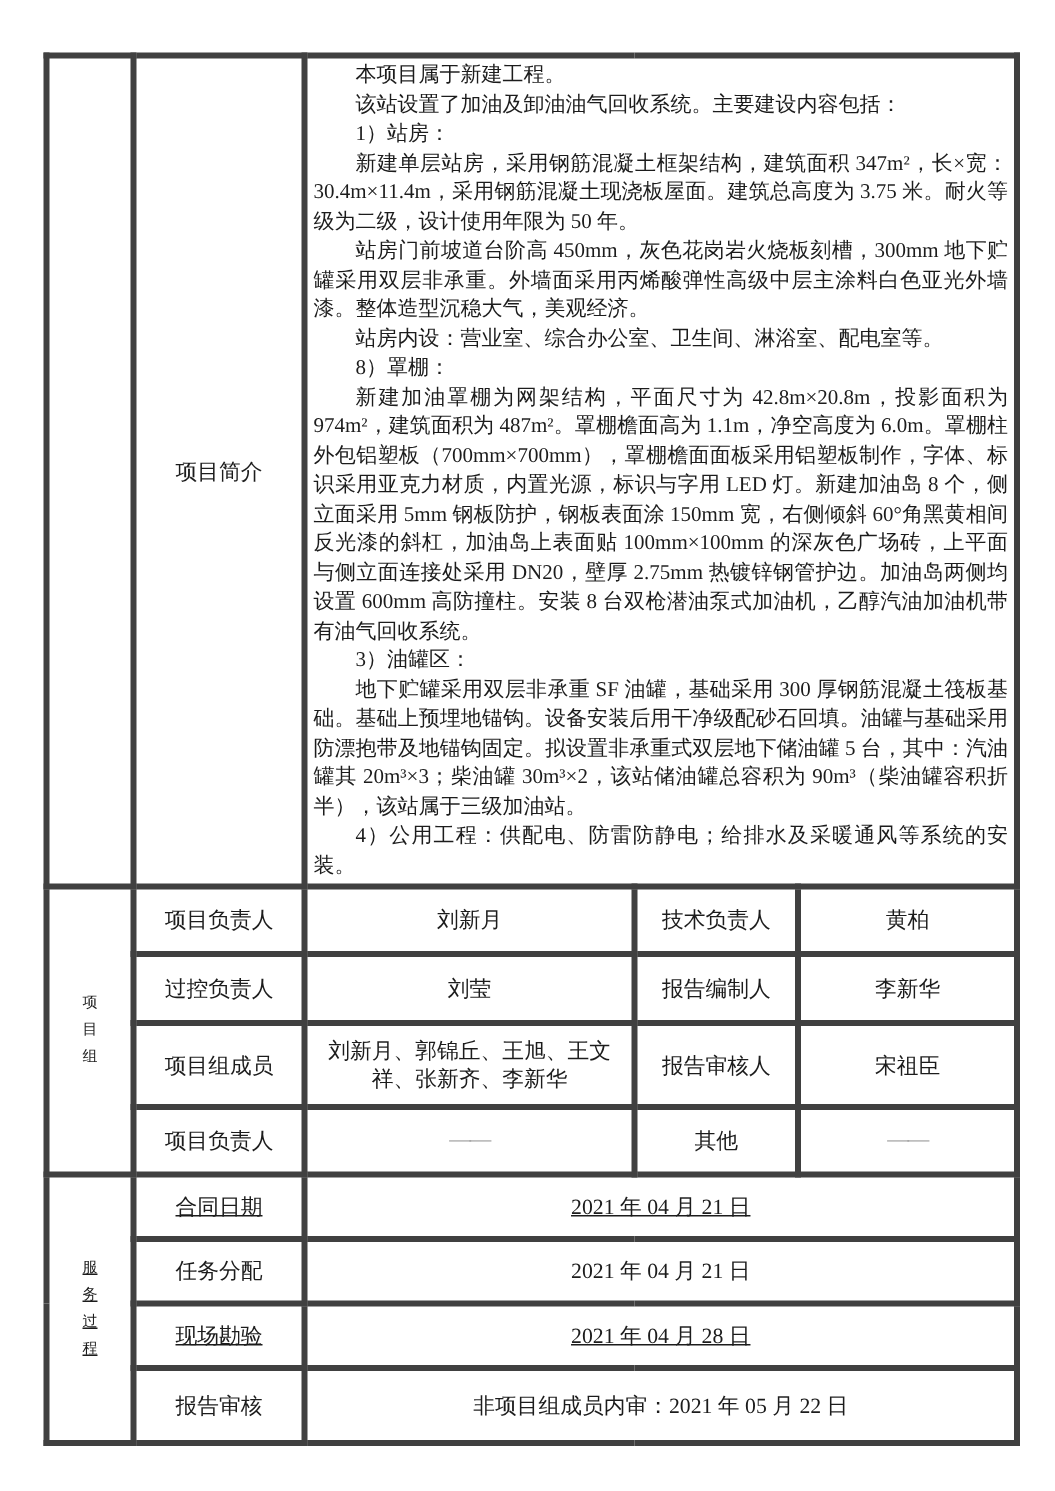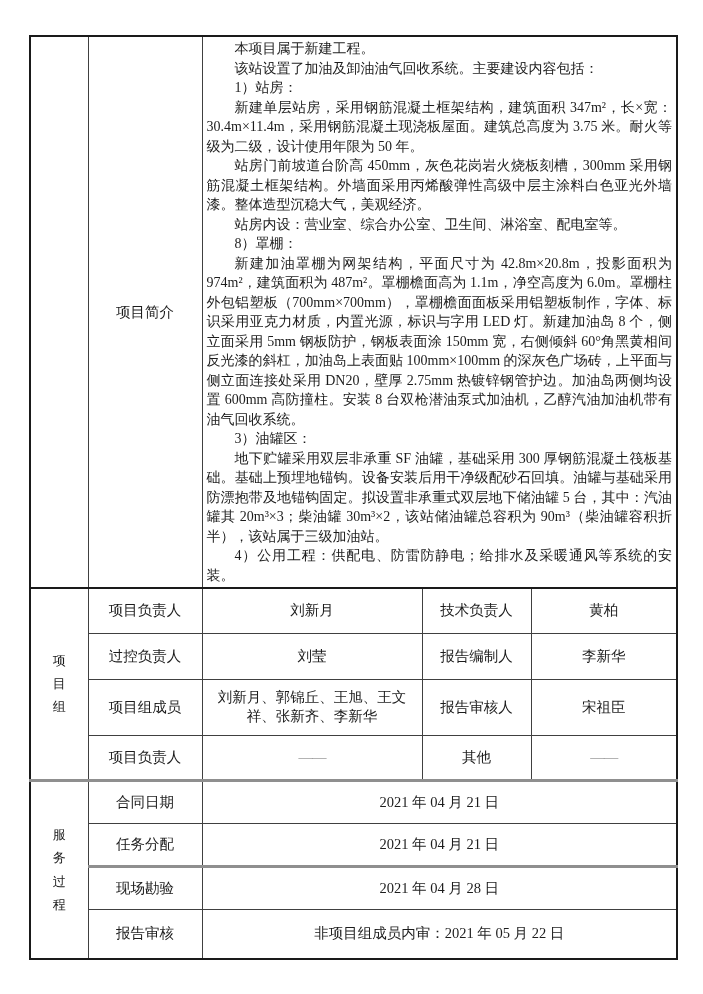--- a/index.html
+++ b/index.html
@@ -16,55 +16,55 @@
   }
   table.doc {
     position: absolute;
     left: 29px;
     top: 35px;
     width: 647px;
     border-collapse: collapse;
     table-layout: fixed;
   }
   table.doc td {
-    border: 1px solid #404040;
+    border: 4px solid #404040;
     vertical-align: middle;
     text-align: center;
     font-size: 14.5px;
     padding: 2px 4px;
     overflow: hidden;
   }
   
   table.doc { border: 2px solid #1a1a1a; }
 
   
   tr.team-first > td { border-top: 2px solid #1a1a1a; }
 
   
-  tr.sep > td { border-top: 3px solid #8f8f8f; }
+  tr.sep > td { border-top: 3px solid #8f8f8f; text-decoration: underline; }
 
   td.brief-cell {
     vertical-align: top;
     text-align: justify;
     padding: 5px 9px 4px 9px;
   }
   td.brief-cell p {
     margin: 0;
     text-indent: 2em;
     font-size: 14px;
     line-height: 19.5px;
     text-align: justify;
   }
   .vlabel {
     display: block;
     width: 16px;
     margin: 0 auto;
     word-break: break-all;
     line-height: 1.8;
-    font-size: 13px;
+    font-size: 10px;
   }
   td.muted { color: #9a9a9a; letter-spacing: -1px; }
   td.left-val {
     text-align: left;
     padding-left: 13px;
   }
 </style>
 </head>
 <body>
 
@@ -79,21 +79,21 @@
 
   <tbody>
       <tr style="height:540px">
     <td></td>
     <td>项目简介</td>
     <td colspan="3" class="brief-cell">
       <p>本项目属于新建工程。</p>
       <p>该站设置了加油及卸油油气回收系统。主要建设内容包括：</p>
       <p>1）站房：</p>
       <p>新建单层站房，采用钢筋混凝土框架结构，建筑面积 347m²，长×宽：30.4m×11.4m，采用钢筋混凝土现浇板屋面。建筑总高度为 3.75 米。耐火等级为二级，设计使用年限为 50 年。</p>
-      <p>站房门前坡道台阶高 450mm，灰色花岗岩火烧板刻槽，300mm 采用钢筋混凝土框架结构。外墙面采用丙烯酸弹性高级中层主涂料白色亚光外墙漆。整体造型沉稳大气，美观经济。</p>
+      <p>站房门前坡道台阶高 450mm，灰色花岗岩火烧板刻槽，300mm 地下贮罐采用双层非承重。外墙面采用丙烯酸弹性高级中层主涂料白色亚光外墙漆。整体造型沉稳大气，美观经济。</p>
       <p>站房内设：营业室、综合办公室、卫生间、淋浴室、配电室等。</p>
       <p>8）罩棚：</p>
       <p>新建加油罩棚为网架结构，平面尺寸为 42.8m×20.8m，投影面积为 974m²，建筑面积为 487m²。罩棚檐面高为 1.1m，净空高度为 6.0m。罩棚柱外包铝塑板（700mm×700mm），罩棚檐面面板采用铝塑板制作，字体、标识采用亚克力材质，内置光源，标识与字用 LED 灯。新建加油岛 8 个，侧立面采用 5mm 钢板防护，钢板表面涂 150mm 宽，右侧倾斜 60°角黑黄相间反光漆的斜杠，加油岛上表面贴 100mm×100mm 的深灰色广场砖，上平面与侧立面连接处采用 DN20，壁厚 2.75mm 热镀锌钢管护边。加油岛两侧均设置 600mm 高防撞柱。安装 8 台双枪潜油泵式加油机，乙醇汽油加油机带有油气回收系统。</p>
       <p>3）油罐区：</p>
       <p>地下贮罐采用双层非承重 SF 油罐，基础采用 300 厚钢筋混凝土筏板基础。基础上预埋地锚钩。设备安装后用干净级配砂石回填。油罐与基础采用防漂抱带及地锚钩固定。拟设置非承重式双层地下储油罐 5 台，其中：汽油罐其 20m³×3；柴油罐 30m³×2，该站储油罐总容积为 90m³（柴油罐容积折半），该站属于三级加油站。</p>
       <p>4）公用工程：供配电、防雷防静电；给排水及采暖通风等系统的安装。</p>
     </td>
   </tr>
 
   <tr class="team-first" style="height:45px">

